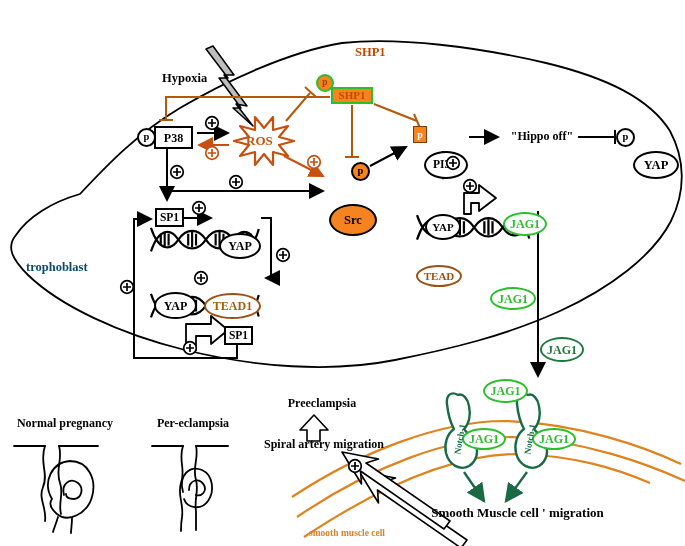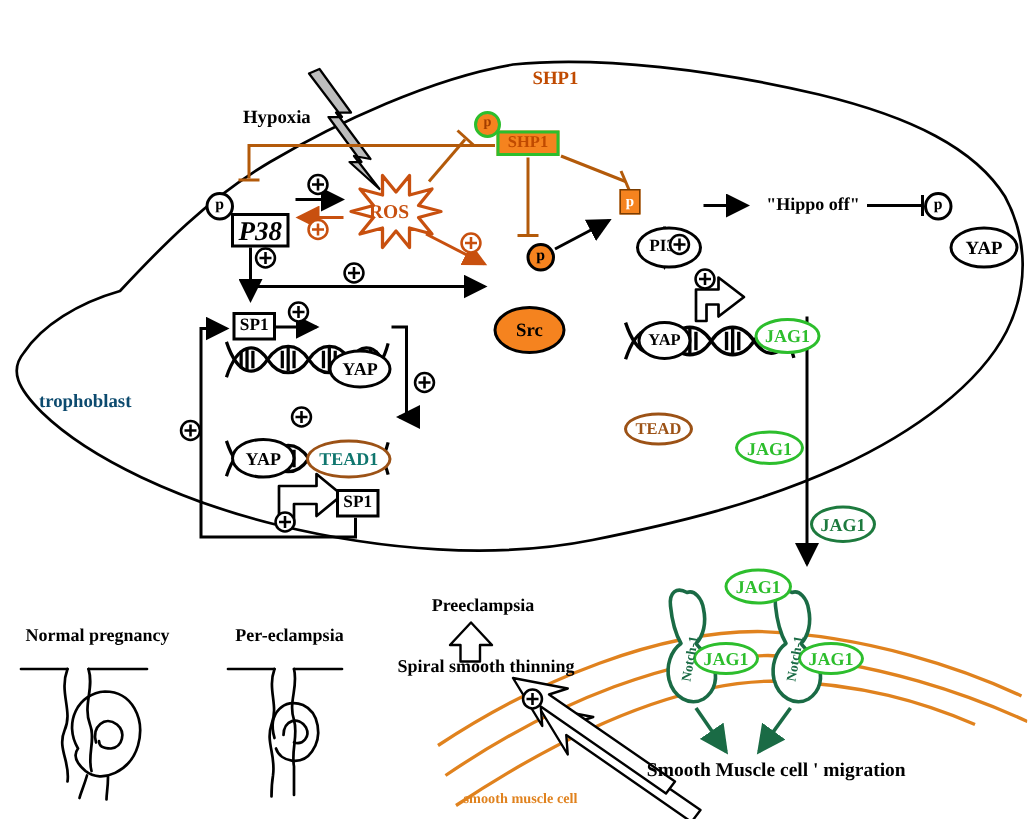--- a/index.html
+++ b/index.html
@@ -126,21 +126,21 @@
     </g>
     <g stroke="#000" stroke-width="1.8" fill="none" stroke-linecap="round">
       <path d="M152,446 L183,446 M196,446 L228,446"></path>
       <path d="M183,446 C178,460 186,470 181,483 C177,495 184,503 182,517 C181,523 181,527 181,531"></path>
       <path d="M196,446 C199,458 192,468 196,480 C199,490 194,500 196,511 C196,519 196,525 196,530"></path>
       <path d="M183,492 C178,475 190,465 202,470 C213,475 215,491 208,501 C201,511 187,508 184,499"></path>
       <path d="M189,490 C189,480 199,477 204,485 C207,491 202,497 196,495"></path>
     </g>
   </svg>
 
-  <div class="nd bx" style="left:154px;top:142px;width:39px;height:23px;font-size:18px;font-style:italic;">
+  <div class="nd bx" style="left:154px;top:126px;width:39px;height:23px;font-size:12px;">
     <span>P38</span>
     </div>
   <div class="nd badge" style="left:137px;top:128px;width:19px;height:19px;font-size:10.5px;">
     <span>p</span>
     </div>
 
   <div class="lbl" style="left:246px;top:134px;font-size:13px;color:#c8500f;">ROS</div>
 
   <div class="nd bx" style="left:331px;top:87px;width:42px;height:17px;font-size:11px;
               background:#f5831f;border:2.4px solid #2dbe2d;color:#c04a00;">
@@ -172,21 +172,21 @@
   <div class="nd el" style="left:633px;top:123px;width:46px;height:28px;font-size:12.5px;">
     <span>YAP</span>
     </div>
   <div class="nd badge" style="left:616px;top:128px;width:19px;height:19px;font-size:10.5px;">
     <span>p</span>
     </div>
 
   <div class="nd el" style="left:425px;top:186px;width:36px;height:26px;font-size:11px;">
     <span>YAP</span>
     </div>
-  <div class="nd el" style="left:416px;top:247px;width:46px;height:22px;font-size:11px;
+  <div class="nd el" style="left:416px;top:237px;width:46px;height:22px;font-size:11px;
               border-color:#9c5216;color:#9c5216;justify-content:center;">
     <span>TEAD</span>
     </div>
 
   <div class="nd el" style="left:503px;top:184px;width:44px;height:24px;font-size:12px;
               border-color:#2dbe2d;color:#2dbe2d;border-width:2.4px;">
     <span>JAG1</span>
     </div>
   <div class="nd el" style="left:490px;top:259px;width:46px;height:23px;font-size:12px;
               border-color:#2dbe2d;color:#2dbe2d;border-width:2.4px;">
@@ -212,37 +212,37 @@
   <div class="nd bx" style="left:155px;top:208px;width:29px;height:19px;font-size:11.5px;">
     <span>SP1</span>
     </div>
   <div class="nd el" style="left:219px;top:205px;width:42px;height:26px;font-size:12px;">
     <span>YAP</span>
     </div>
   <div class="nd el" style="left:154px;top:264px;width:43px;height:27px;font-size:12px;">
     <span>YAP</span>
     </div>
   <div class="nd el" style="left:204px;top:265px;width:57px;height:26px;font-size:12px;
-              border-color:#9c5216;color:#0f766e;">
+              border-color:#9c5216;color:#a16207;">
     <span>TEAD1</span>
     </div>
   <div class="nd bx" style="left:224px;top:326px;width:29px;height:19px;font-size:11.5px;">
     <span>SP1</span>
     </div>
 
   <div class="lbl ctr" style="left:433px;top:434px;width:54px;font-size:9px;color:#1a6b45;
               transform:rotate(-80deg);">Notch-1</div>
   <div class="lbl ctr" style="left:503px;top:434px;width:54px;font-size:9px;color:#1a6b45;
               transform:rotate(-80deg);">Notch-1</div>
 
   <div class="lbl" style="left:162px;top:31px;font-size:12.5px;margin-top:40px;">Hypoxia</div>
   <div class="lbl" style="left:26px;top:260px;font-size:12.5px;color:#0c4a6e;">trophoblast</div>
 
   <div class="lbl ctr" style="left:281px;top:397px;width:82px;font-size:12px;">Preeclampsia</div>
-  <div class="lbl ctr" style="left:262px;top:438px;width:124px;font-size:12px;">Spiral smooth thinning</div>
+  <div class="lbl ctr" style="left:262px;top:438px;width:124px;font-size:12px;">Spiral artery migration</div>
 
   <div class="lbl ctr" style="left:400px;top:506px;width:235px;font-size:13px;">Smooth Muscle cell ' migration</div>
   <div class="lbl" style="left:309px;top:528px;font-size:9.5px;color:#e0821e;">smooth muscle cell</div>
 
   <div class="lbl ctr" style="left:13px;top:417px;width:104px;font-size:12px;">Normal pregnancy</div>
   <div class="lbl ctr" style="left:154px;top:417px;width:78px;font-size:12px;">Per-eclampsia</div>
 
   <svg class="layer" width="685" height="546" viewBox="0 0 685 546">
     <defs>
       <g id="pc">

